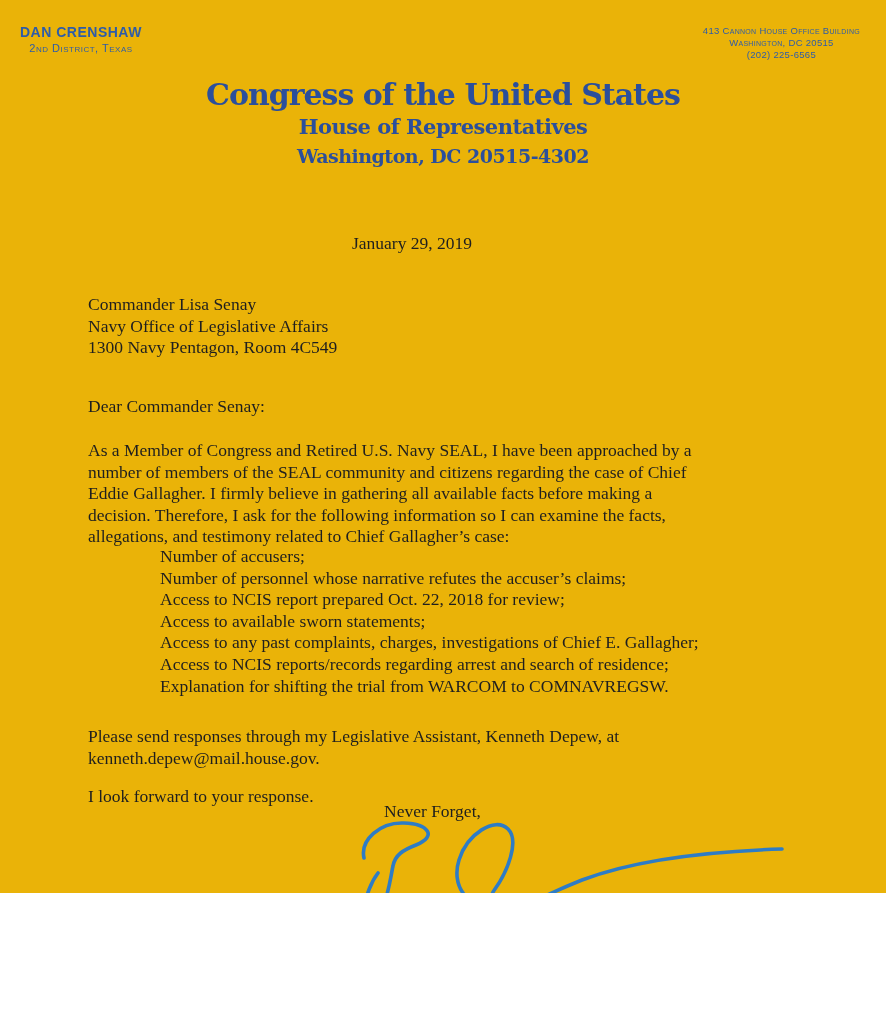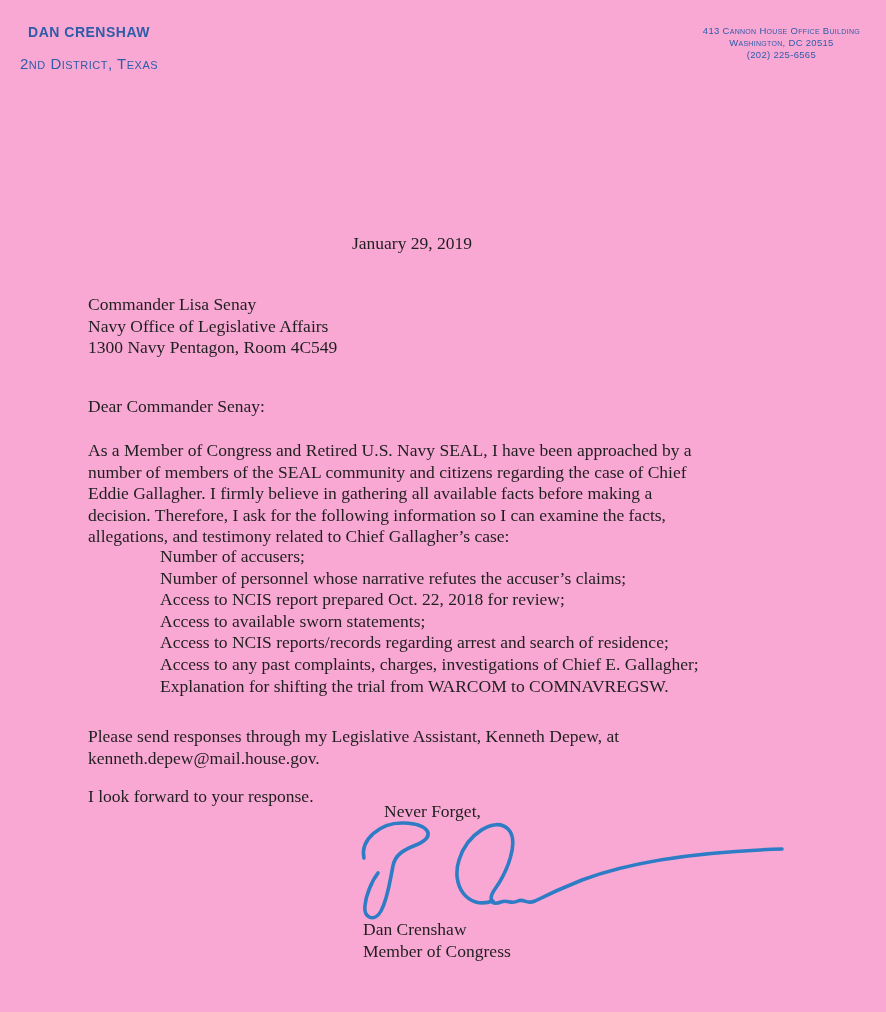--- a/index.html
+++ b/index.html
@@ -3,45 +3,45 @@
 <meta charset="utf-8">
 <style>
   html, body {
     margin: 0;
     padding: 0;
     background: #ffffff;
   }
   .page {
     position: relative;
     width: 886px;
-    height: 1012px;
-    background: #f9a8d4;
+    height: 893px;
+    background: #eab308;
     font-family: "Liberation Serif", serif;
     color: #1f1f1f;
     overflow: hidden;
   }
   
   .lh-left {
     position: absolute;
     left: 20px;
     top: 24px;
     text-align: center;
     color: #2e5ca8;
     font-family: "Liberation Sans", sans-serif;
   }
   .lh-left .member-name {
     font-size: 14px;
     font-weight: bold;
     letter-spacing: 0.5px;
   }
   .lh-left .district {
-    font-size: 15px;
+    font-size: 11px;
     font-variant: small-caps;
     letter-spacing: 0.5px;
-    margin-top: 15px;
+    margin-top: 2px;
   }
   .lh-right {
     position: absolute;
     right: 26px;
     top: 25px;
     text-align: center;
     color: #2e5ca8;
     font-family: "Liberation Sans", sans-serif;
     font-size: 9.5px;
     font-variant: small-caps;
@@ -111,20 +111,25 @@
     <div class="member-name">DAN CRENSHAW</div>
     <div class="district">2nd District, Texas</div>
   </div>
 
   <div class="lh-right">
     <div>413 Cannon House Office Building</div>
     <div>Washington, DC 20515</div>
     <div>(202) 225-6565</div>
   </div>
 
+  <div class="masthead">
+    <div class="m1">Congress of the United States</div>
+    <div class="m2">House of Representatives</div>
+    <div class="m3">Washington, DC 20515-4302</div>
+  </div>
 
   <div class="txt date-line">January 29, 2019</div>
 
   <div class="txt recipient">
     <div>Commander Lisa Senay</div>
     <div>Navy Office of Legislative Affairs</div>
     <div>1300 Navy Pentagon, Room 4C549</div>
   </div>
 
   <div class="txt salutation">Dear Commander Senay:</div>
@@ -133,22 +138,22 @@
 number of members of the SEAL community and citizens regarding the case of Chief
 Eddie Gallagher. I firmly believe in gathering all available facts before making a
 decision. Therefore, I ask for the following information so I can examine the facts,
 allegations, and testimony related to Chief Gallagher’s case:</div>
 
   <div class="txt request-list">
     <div>Number of accusers;</div>
     <div>Number of personnel whose narrative refutes the accuser’s claims;</div>
     <div>Access to NCIS report prepared Oct. 22, 2018 for review;</div>
     <div>Access to available sworn statements;</div>
+    <div>Access to any past complaints, charges, investigations of Chief E. Gallagher;</div>
     <div>Access to NCIS reports/records regarding arrest and search of residence;</div>
-    <div>Access to any past complaints, charges, investigations of Chief E. Gallagher;</div>
     <div>Explanation for shifting the trial from WARCOM to COMNAVREGSW.</div>
   </div>
 
   <div class="txt responses preline">Please send responses through my Legislative Assistant, Kenneth Depew, at
 kenneth.depew@mail.house.gov.</div>
 
   <div class="txt closing-line">I look forward to your response.</div>
 
   <div class="txt valediction">Never Forget,</div>
 

